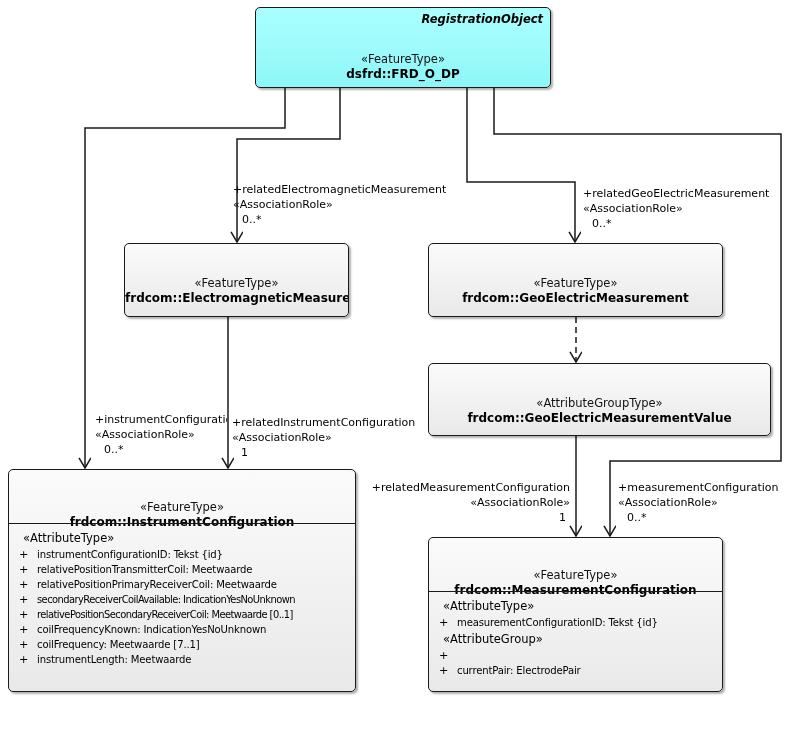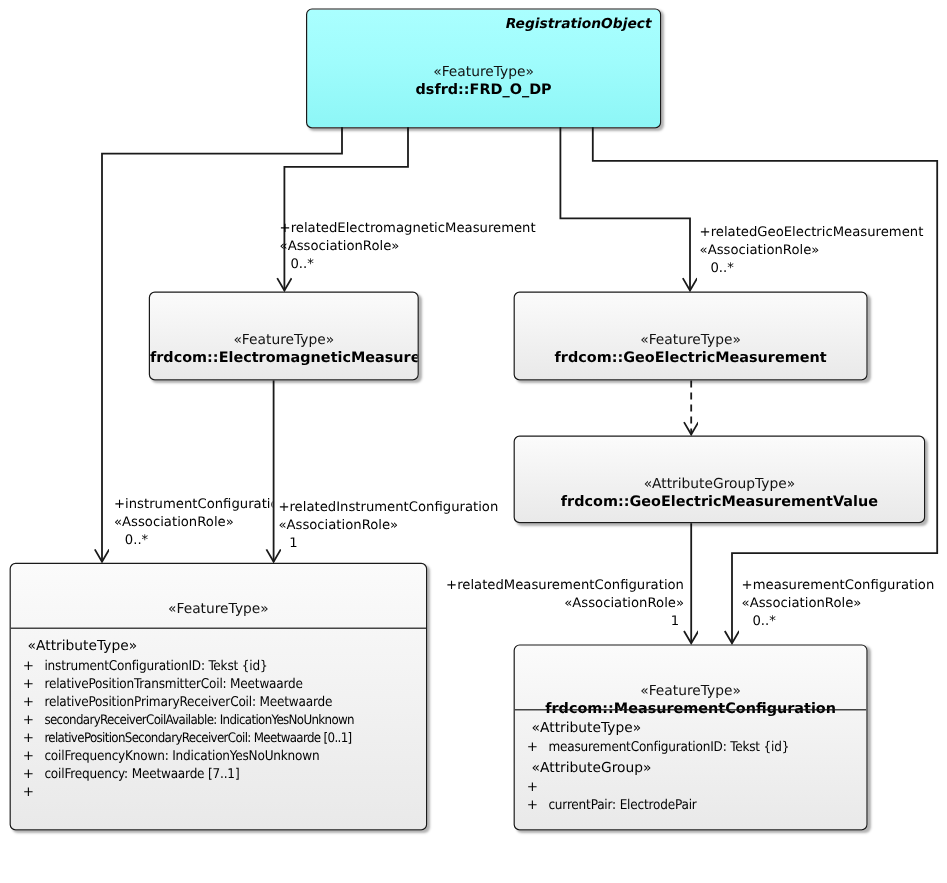--- a/index.html
+++ b/index.html
@@ -87,21 +87,21 @@
 
     <path d="M 228,317 L 228,468" fill="none" stroke="#1a1a1a" stroke-width="1.5" marker-end="url(#oarrow)"></path>
 
     <path d="M 576,317 L 576,362" fill="none" stroke="#1a1a1a" stroke-width="1.5" stroke-dasharray="6,4" marker-end="url(#oarrow)"></path>
 
     <path d="M 576,436 L 576,536" fill="none" stroke="#1a1a1a" stroke-width="1.5" marker-end="url(#oarrow)"></path>
 
     <path d="M 494,88 L 494,134 L 781,134 L 781,461 L 610,461 L 610,536" fill="none" stroke="#1a1a1a" stroke-width="1.5" marker-end="url(#oarrow)"></path>
   </svg>
 
-  <div class="uml-box cyan" style="left:255px;top:7px;width:296px;height:100px;">
+  <div class="uml-box cyan" style="left:255px;top:7px;width:296px;height:81px;">
     <div class="tagline">RegistrationObject</div>
     <div class="hdr" style="padding-top:24px;">
       <div class="stereo">«FeatureType»</div>
       <div class="cname">dsfrd::FRD_O_DP</div>
     </div>
   </div>
 
   <div class="uml-box plain" style="left:124px;top:243px;width:225px;height:74px;">
     <div class="hdr" style="padding-top:12px;">
       <div class="stereo">«FeatureType»</div>
@@ -119,20 +119,21 @@
   <div class="uml-box plain" style="left:428px;top:363px;width:343px;height:73px;">
     <div class="hdr" style="padding-top:12px;">
       <div class="stereo">«AttributeGroupType»</div>
       <div class="cname">frdcom::GeoElectricMeasurementValue</div>
     </div>
   </div>
 
   <div class="uml-box plain" style="left:8px;top:469px;width:348px;height:223px;">
     <div class="hdr" style="padding-top:10px;">
       <div class="stereo">«FeatureType»</div>
+      <div class="cname">frdcom::InstrumentConfiguration</div>
     </div>
     <div class="divider" style="top:53px;"></div>
     <div class="attrs" style="top:53px;">
       <div class="grp">«AttributeType»</div>
       <div class="arow">
         <span class="vis">+</span>
         <span class="sig">instrumentConfigurationID: Tekst {id}</span>
       </div>
       <div class="arow">
         <span class="vis">+</span>
@@ -153,20 +154,21 @@
       <div class="arow">
         <span class="vis">+</span>
         <span class="sig">coilFrequencyKnown: IndicationYesNoUnknown</span>
       </div>
       <div class="arow">
         <span class="vis">+</span>
         <span class="sig">coilFrequency: Meetwaarde [7..1]</span>
       </div>
       <div class="arow">
         <span class="vis">+</span>
+        <span class="sig">instrumentLength: Meetwaarde</span>
       </div>
     </div>
   </div>
 
   <div class="uml-box plain" style="left:428px;top:537px;width:295px;height:155px;">
     <div class="hdr" style="padding-top:10px;">
       <div class="stereo">«FeatureType»</div>
       <div class="cname">frdcom::MeasurementConfiguration</div>
     </div>
     <div class="divider" style="top:53px;"></div>

